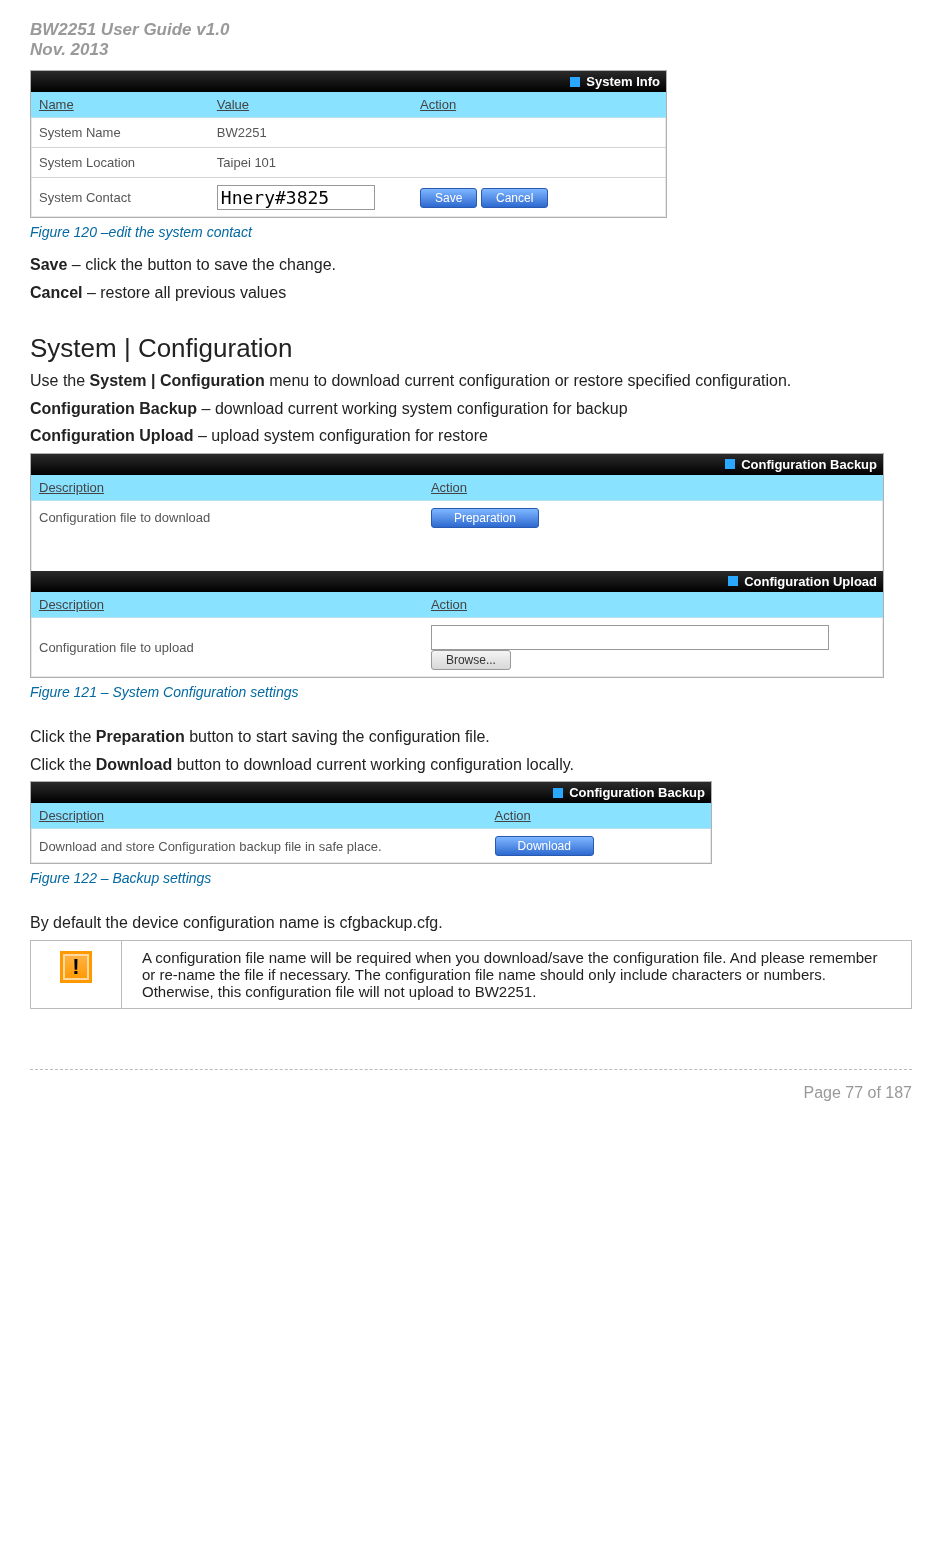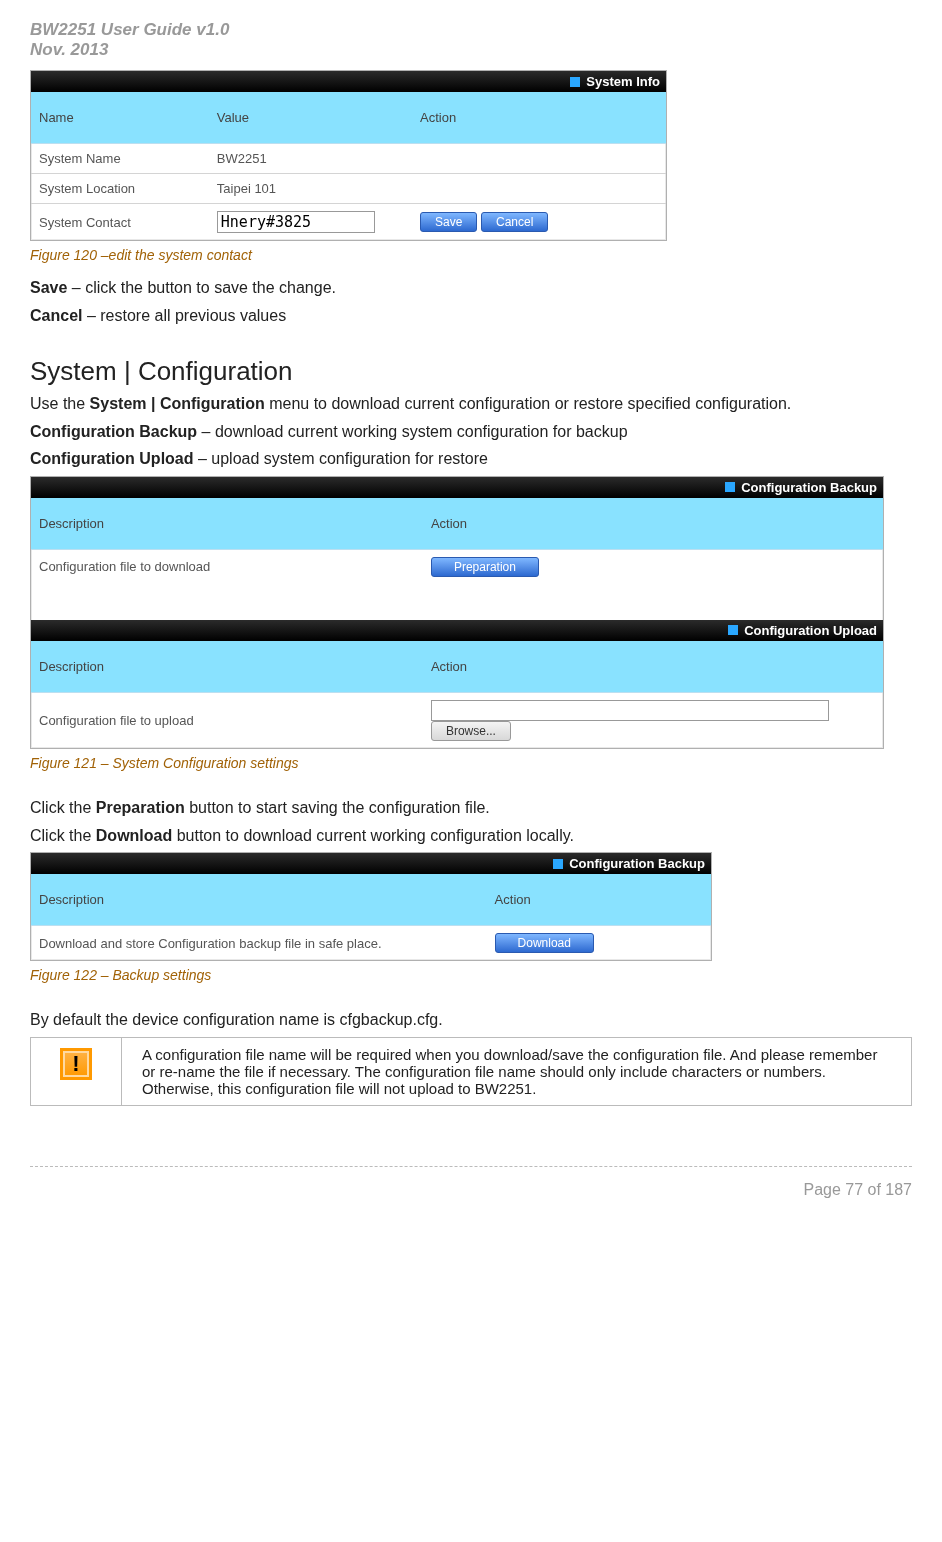--- a/index.html
+++ b/index.html
@@ -28,21 +28,21 @@
     padding-top: 14px;
     margin-top: 60px;
   }
   h2.section {
     font-size: 26px;
     font-weight: normal;
     margin: 30px 0 6px 0;
   }
   p { margin: 6px 0; line-height: 1.35; }
   .caption {
-    color: #a16207;
+    color: #0369a1;
     font-style: italic;
     font-size: 14px;
     margin: 6px 0 14px 0;
   }
 
   
   .panel {
     border: 1px solid #b0b0b0;
     box-shadow: inset 0 0 0 1px #e8e8e8;
     background: #fff;
@@ -68,31 +68,32 @@
     width: 100%;
     border-collapse: collapse;
     font-size: 13px;
     color: #555;
   }
   table.grid th {
     background: #89e2ff;
     color: #444;
     text-align: left;
     font-weight: normal;
-    padding: 18px 8px;
+    padding: 5px 8px;
     border-bottom: 1px solid #bcdff0;
+    text-decoration: underline;
   }
   table.grid td {
     padding: 7px 8px;
     border-top: 1px solid #d4d4d4;
     vertical-align: middle;
   }
   input.txt {
     font-family: monospace;
-    font-size: 15px;
+    font-size: 18px;
     padding: 1px 3px;
     width: 150px;
     border: 1px solid #999;
     background: #fff;
   }
   .btn {
     display: inline-block;
     background: linear-gradient(#7fb7ff,#2d69d0);
     border: 1px solid #2a5ab0;
     color: #fff;

